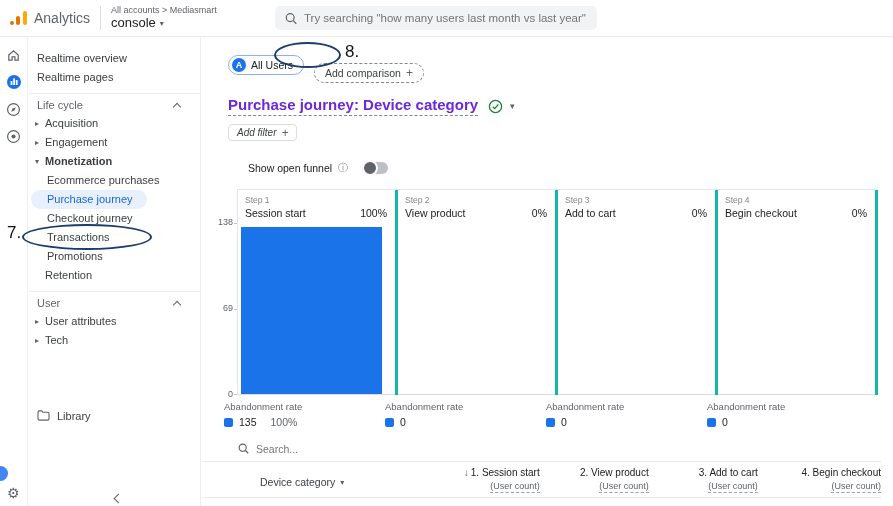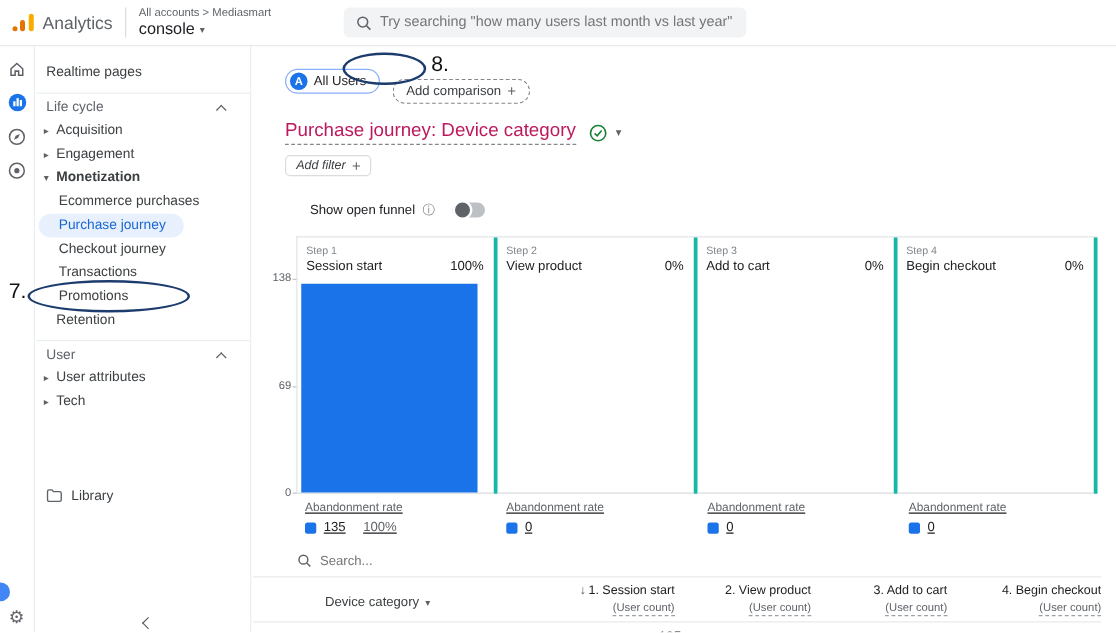--- a/index.html
+++ b/index.html
@@ -58,21 +58,21 @@
   .chip-all{display:inline-flex;align-items:center;gap:5px;height:20px;border:1px solid #8ab0f8;
             border-radius:11px;padding:0 10px 0 3px;cursor:pointer;}
   .chip-avatar{width:14px;height:14px;border-radius:50%;background:#1a73e8;color:#fff;font-size:9px;
                font-weight:700;display:flex;align-items:center;justify-content:center;}
   .chip-all-label{font-size:10.5px;color:#202124;font-weight:500;}
   .chip-add{display:inline-flex;align-items:center;gap:5px;height:20px;border:1px dashed #80868b;
             border-radius:11px;padding:0 10px;font-size:10.5px;color:#3c4043;cursor:pointer;margin-top:16px;}
   .plus{font-size:12px;color:#5f6368;}
 
   .title-row{margin:13px 0 0 26px;display:flex;align-items:center;}
-  .report-title{font-size:15px;color:#be185d;border-bottom:1px dashed #80868b;padding-bottom:2px;cursor:text;}
+  .report-title{font-size:15px;color:#6d28d9;border-bottom:1px dashed #80868b;padding-bottom:2px;cursor:text;font-weight:bold;}
   .check-ic{margin-left:10px;display:flex;}
   .title-caret{margin-left:7px;font-size:9px;color:#5f6368;cursor:pointer;}
 
   .filter-row{margin:6px 0 0 26px;font-style:italic;}
   .chip-filter{display:inline-flex;align-items:center;gap:5px;height:17px;border:1px solid #dadce0;
                border-radius:4px;padding:0 8px;font-size:10px;color:#3c4043;cursor:pointer;}
 
   .toggle-row{margin:20px 0 0 46px;display:flex;align-items:center;gap:6px;font-size:10.5px;
               color:#202124;font-weight:500;}
   .info{color:#80868b;font-size:10px;}
@@ -89,21 +89,21 @@
   .funnel-grid{position:absolute;left:33px;top:0;display:flex;border-left:1px solid #e3e5e8;border-top:1px solid #e3e5e8;}
   .fcol{width:160px;border-right:3px solid #14b8a6;}
   .fhead{height:33px;padding:5px 8px 0 7px;}
   .fstep{font-size:8.5px;color:#80868b;}
   .fname-row{display:flex;justify-content:space-between;margin-top:2px;}
   .fname{font-size:10.5px;color:#202124;font-weight:500;}
   .fpct{font-size:10.5px;color:#202124;}
   .fplot{height:172px;position:relative;border-bottom:1px solid #dadce0;}
   .fbar{position:absolute;bottom:0;left:3px;width:calc(100% - 16px);background:#1a73e8;}
 
-  .aband-row{display:flex;margin-left:37px;margin-top:5px;text-decoration:underline;}
+  .aband-row{display:flex;margin-left:17px;margin-top:5px;}
   .acell{width:161px;padding-left:5px;}
   .alabel{font-size:9.5px;color:#5f6368;}
   .avrow{display:flex;align-items:center;margin-top:4px;gap:6px;}
   .sq{width:9px;height:9px;background:#1a73e8;border-radius:2px;flex:none;}
   .aval{font-size:10.5px;color:#202124;}
   .apct{font-size:10.5px;color:#5f6368;margin-left:8px;}
 
   
   .table-section{margin-top:8px;}
   .search-row{display:flex;align-items:center;gap:7px;height:26px;padding-left:36px;
@@ -184,20 +184,21 @@
       <svg width="15" height="15" viewBox="0 0 16 16">
           <circle cx="8" cy="8" r="6.3" fill="none" stroke="#5f6368" stroke-width="1.3"></circle>
           <circle cx="8" cy="8" r="2.2" fill="#5f6368"></circle>
         </svg>
     </div>
     <div class="rail-gear">⚙</div>
   </nav>
   <div class="fab"></div>
 
   <nav class="sidenav">
+    <div class="sn-item">Realtime overview</div>
     <div class="sn-item">Realtime pages</div>
 
     <div class="sn-section">
       <span>Life cycle</span>
       <span class="chev-up"></span>
     </div>
     <div class="sn-item sn-parent">
       <span class="pcaret">▸</span>
       <span class="plabel">Acquisition</span>
     </div>

